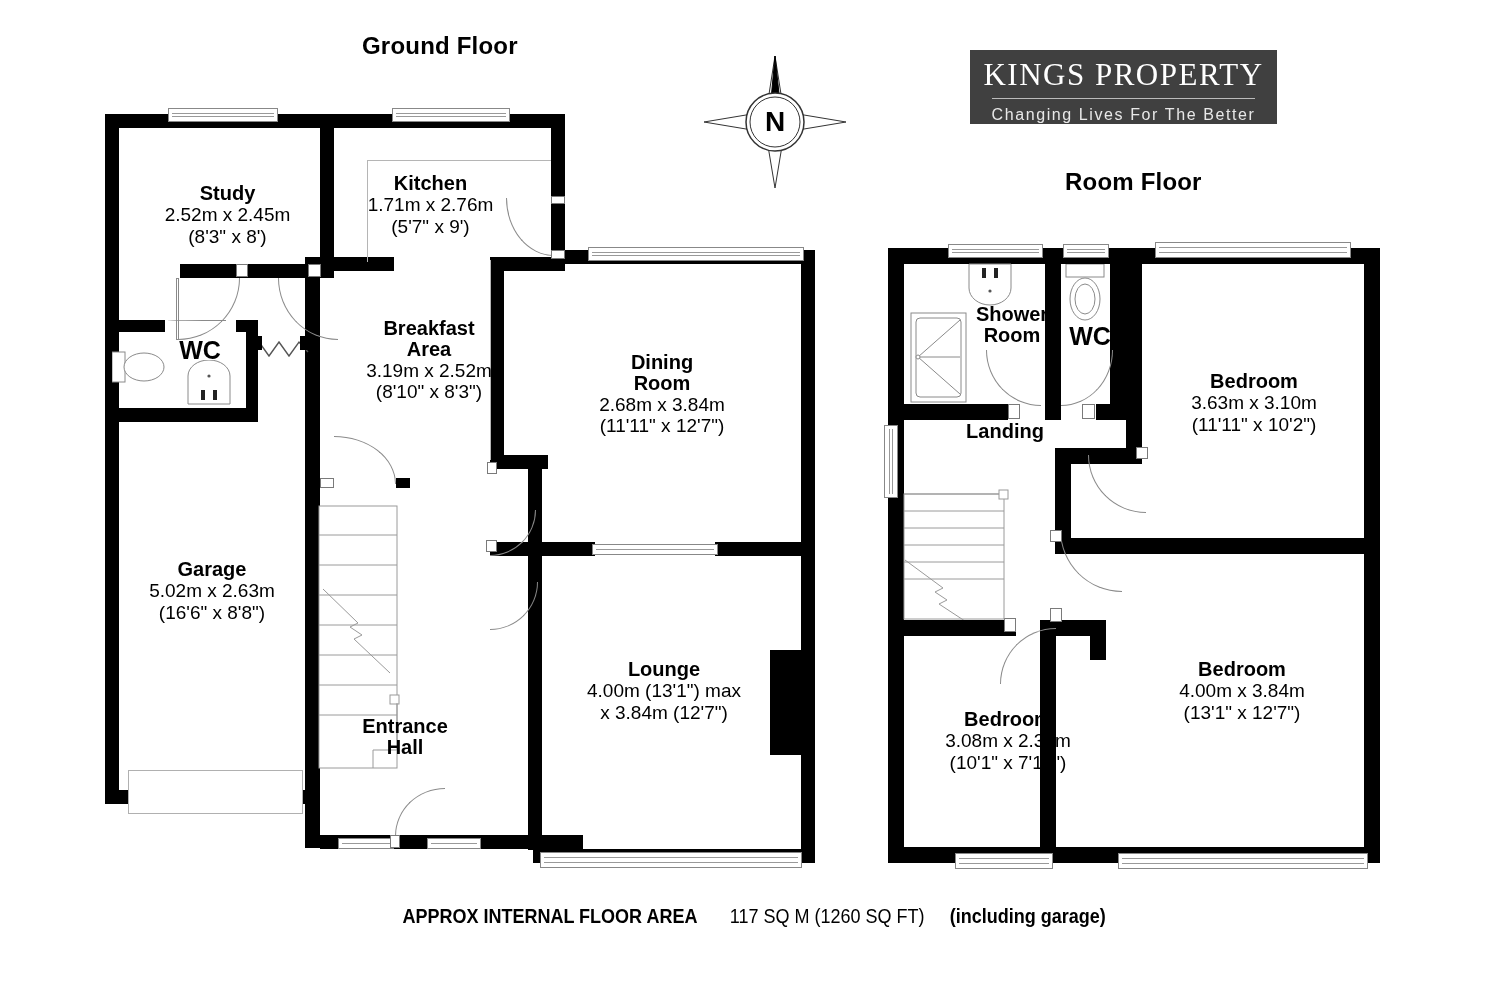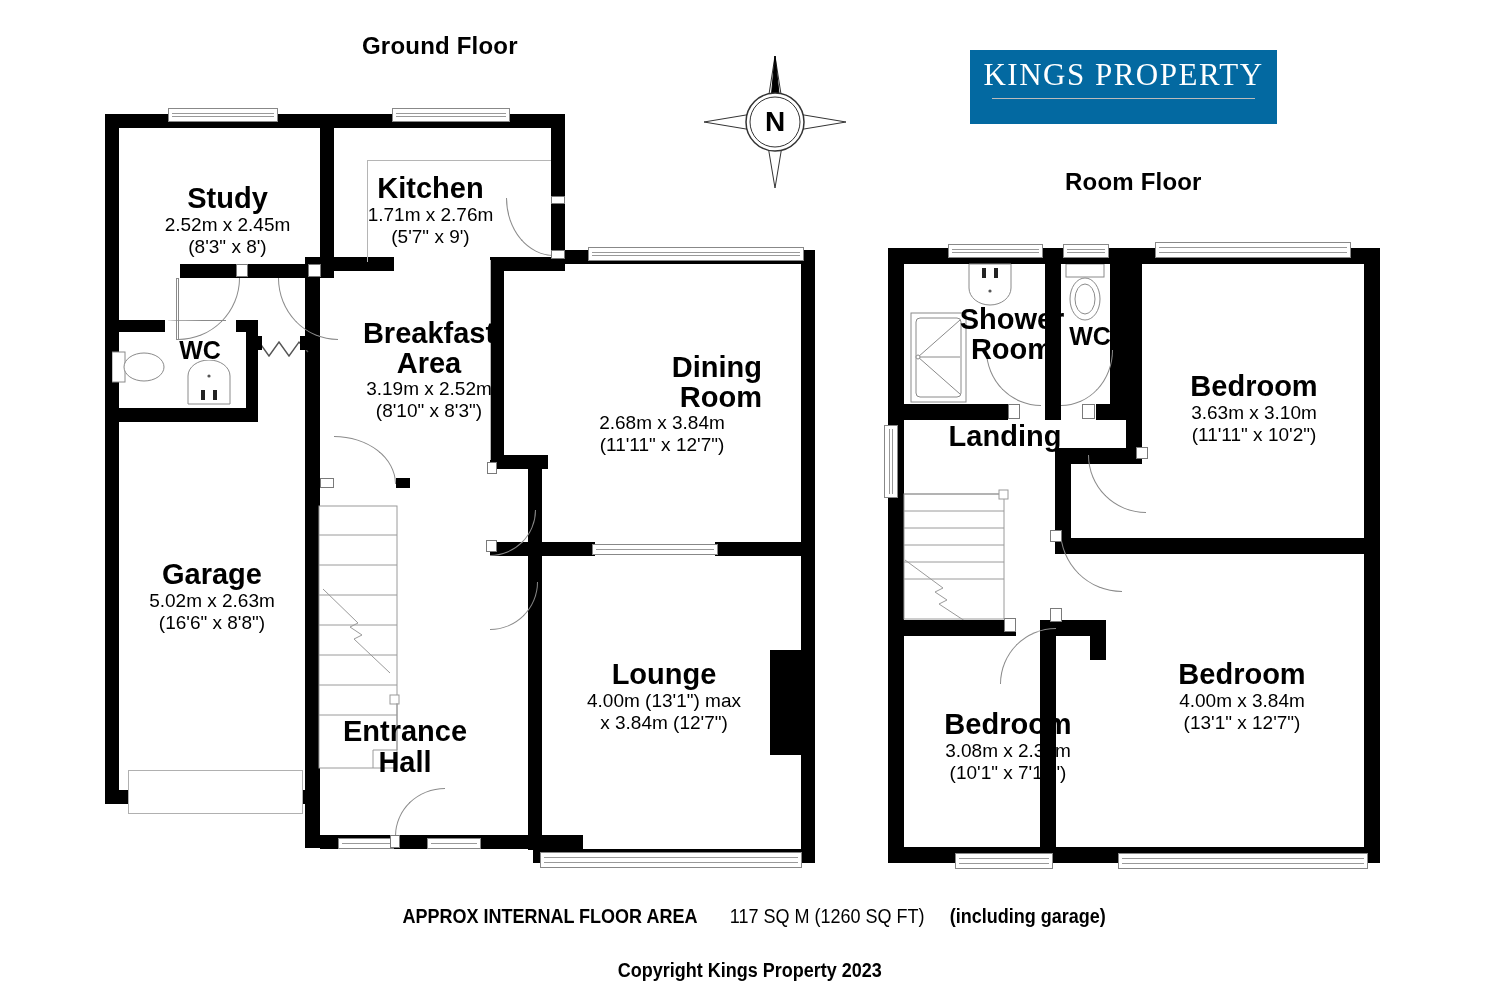--- a/index.html
+++ b/index.html
@@ -38,35 +38,35 @@
   .arc.tl{border-width:1px 0 0 1px;border-top-left-radius:100%;}
   .arc.br{border-width:0 1px 1px 0;border-bottom-right-radius:100%;}
   .arc.bl{border-width:0 0 1px 1px;border-bottom-left-radius:100%;}
 
   
   .jamb{position:absolute;background:#fff;border:1px solid #7a7a7a;box-sizing:border-box;}
 
   
   .floorTitle{position:absolute;font-weight:bold;font-size:24px;letter-spacing:.2px;white-space:nowrap;}
   .roomLabel{position:absolute;text-align:center;white-space:nowrap;line-height:1.12;}
-  .roomLabel .nm{font-weight:bold;font-size:29px;display:block;}
+  .roomLabel .nm{font-weight:bold;font-size:20px;display:block;}
   .roomLabel .dim{font-size:19px;display:block;}
 
   
   .footer{position:absolute;left:0;width:1500px;text-align:center;}
   .footer div{font-family:"Liberation Sans","DejaVu Sans",sans-serif;}
   .f1{font-size:20px;}
   .f1 b{font-weight:bold;}
   .f2{font-size:20px;}
   .f2 b{font-weight:bold;}
   .f3{font-size:20px;font-weight:bold;}
   .sq{display:inline-block;transform:scaleX(.9);transform-origin:center;}
 
   
-  .logo{position:absolute;background:#0369a1;}
+  .logo{position:absolute;background:#404040;}
   .logo .l1{color:#fff;font-family:"Liberation Serif","DejaVu Serif",serif;
             font-size:31px;text-align:center;letter-spacing:1.5px;line-height:1;
             padding-top:9px;}
   .logo .rule{height:1px;background:#bbb;margin:8px 22px 0 22px;}
   .logo .l2{color:#e8e8e8;font-family:"Liberation Sans","DejaVu Sans",sans-serif;
             font-size:16px;text-align:center;letter-spacing:1.6px;line-height:1;padding-top:8px;}
 
   
   .compass{position:absolute;}
   .compass .nletter{position:absolute;left:0;top:0;width:100%;height:100%;
@@ -76,20 +76,21 @@
 <body>
 
 <div class="stage">
 
   <div class="floorTitle" style="left:362px;top:32px;">Ground Floor</div>
   <div class="floorTitle" style="left:1065px;top:168px;">Room Floor</div>
 
   <div class="logo" style="left:970px;top:50px;width:307px;height:74px;">
     <div class="l1">KINGS PROPERTY</div>
     <div class="rule"></div>
+    <div class="l2">Changing Lives For The Better</div>
   </div>
 
   <div class="compass" style="left:700px;top:52px;width:150px;height:140px;">
     <svg width="150" height="140" viewBox="0 0 150 140">
 
       <polygon points="75,4 86,74 75,92 64,74" fill="#fff" stroke="#333" stroke-width="1"></polygon>
       <polygon points="75,4 82,70 75,80 69,70" fill="#000" stroke="#000" stroke-width="1"></polygon>
       <polygon points="75,136 86,70 75,56 64,70" fill="#fff" stroke="#333" stroke-width="1"></polygon>
       <polygon points="4,70 70,81 88,70 70,59" fill="#fff" stroke="#333" stroke-width="1"></polygon>
       <polygon points="146,70 80,81 62,70 80,59" fill="#fff" stroke="#333" stroke-width="1"></polygon>
@@ -230,21 +231,21 @@
       <span class="nm" style="font-size:25px;">WC</span>
     </div>
 
     <div class="roomLabel" style="left:334px;top:318px;width:190px;">
       <span class="nm" style="display:block;line-height:1.04;">Breakfast<br>Area</span>
       <span class="dim">3.19m x 2.52m</span>
       <span class="dim">(8'10" x 8'3")</span>
     </div>
 
     <div class="roomLabel" style="left:562px;top:352px;width:200px;">
-      <span class="nm" style="display:block;line-height:1.04;text-align:right;">Dining<br>Room</span>
+      <span class="nm" style="display:block;line-height:1.04;">Dining<br>Room</span>
       <span class="dim">2.68m x 3.84m</span>
       <span class="dim">(11'11" x 12'7")</span>
     </div>
 
     <div class="roomLabel" style="left:112px;top:558px;width:200px;">
       <span class="nm">Garage</span>
       <span class="dim">5.02m x 2.63m</span>
       <span class="dim">(16'6" x 8'8")</span>
     </div>
 
@@ -372,17 +373,14 @@
     </div>
   </div>
 
   <div class="footer" style="top:905px;">
     <div class="f1">
       <b class="sq">APPROX INTERNAL FLOOR AREA</b>
       <span class="sq">117 SQ M (1260 SQ FT)</span>
       <b class="sq">(including garage)</b>
     </div>
   </div>
-  <div class="footer" style="top:959px;">
-    <div class="f3 sq">Copyright Kings Property 2023</div>
-  </div>
 
 </div>
 
 </body></html>

